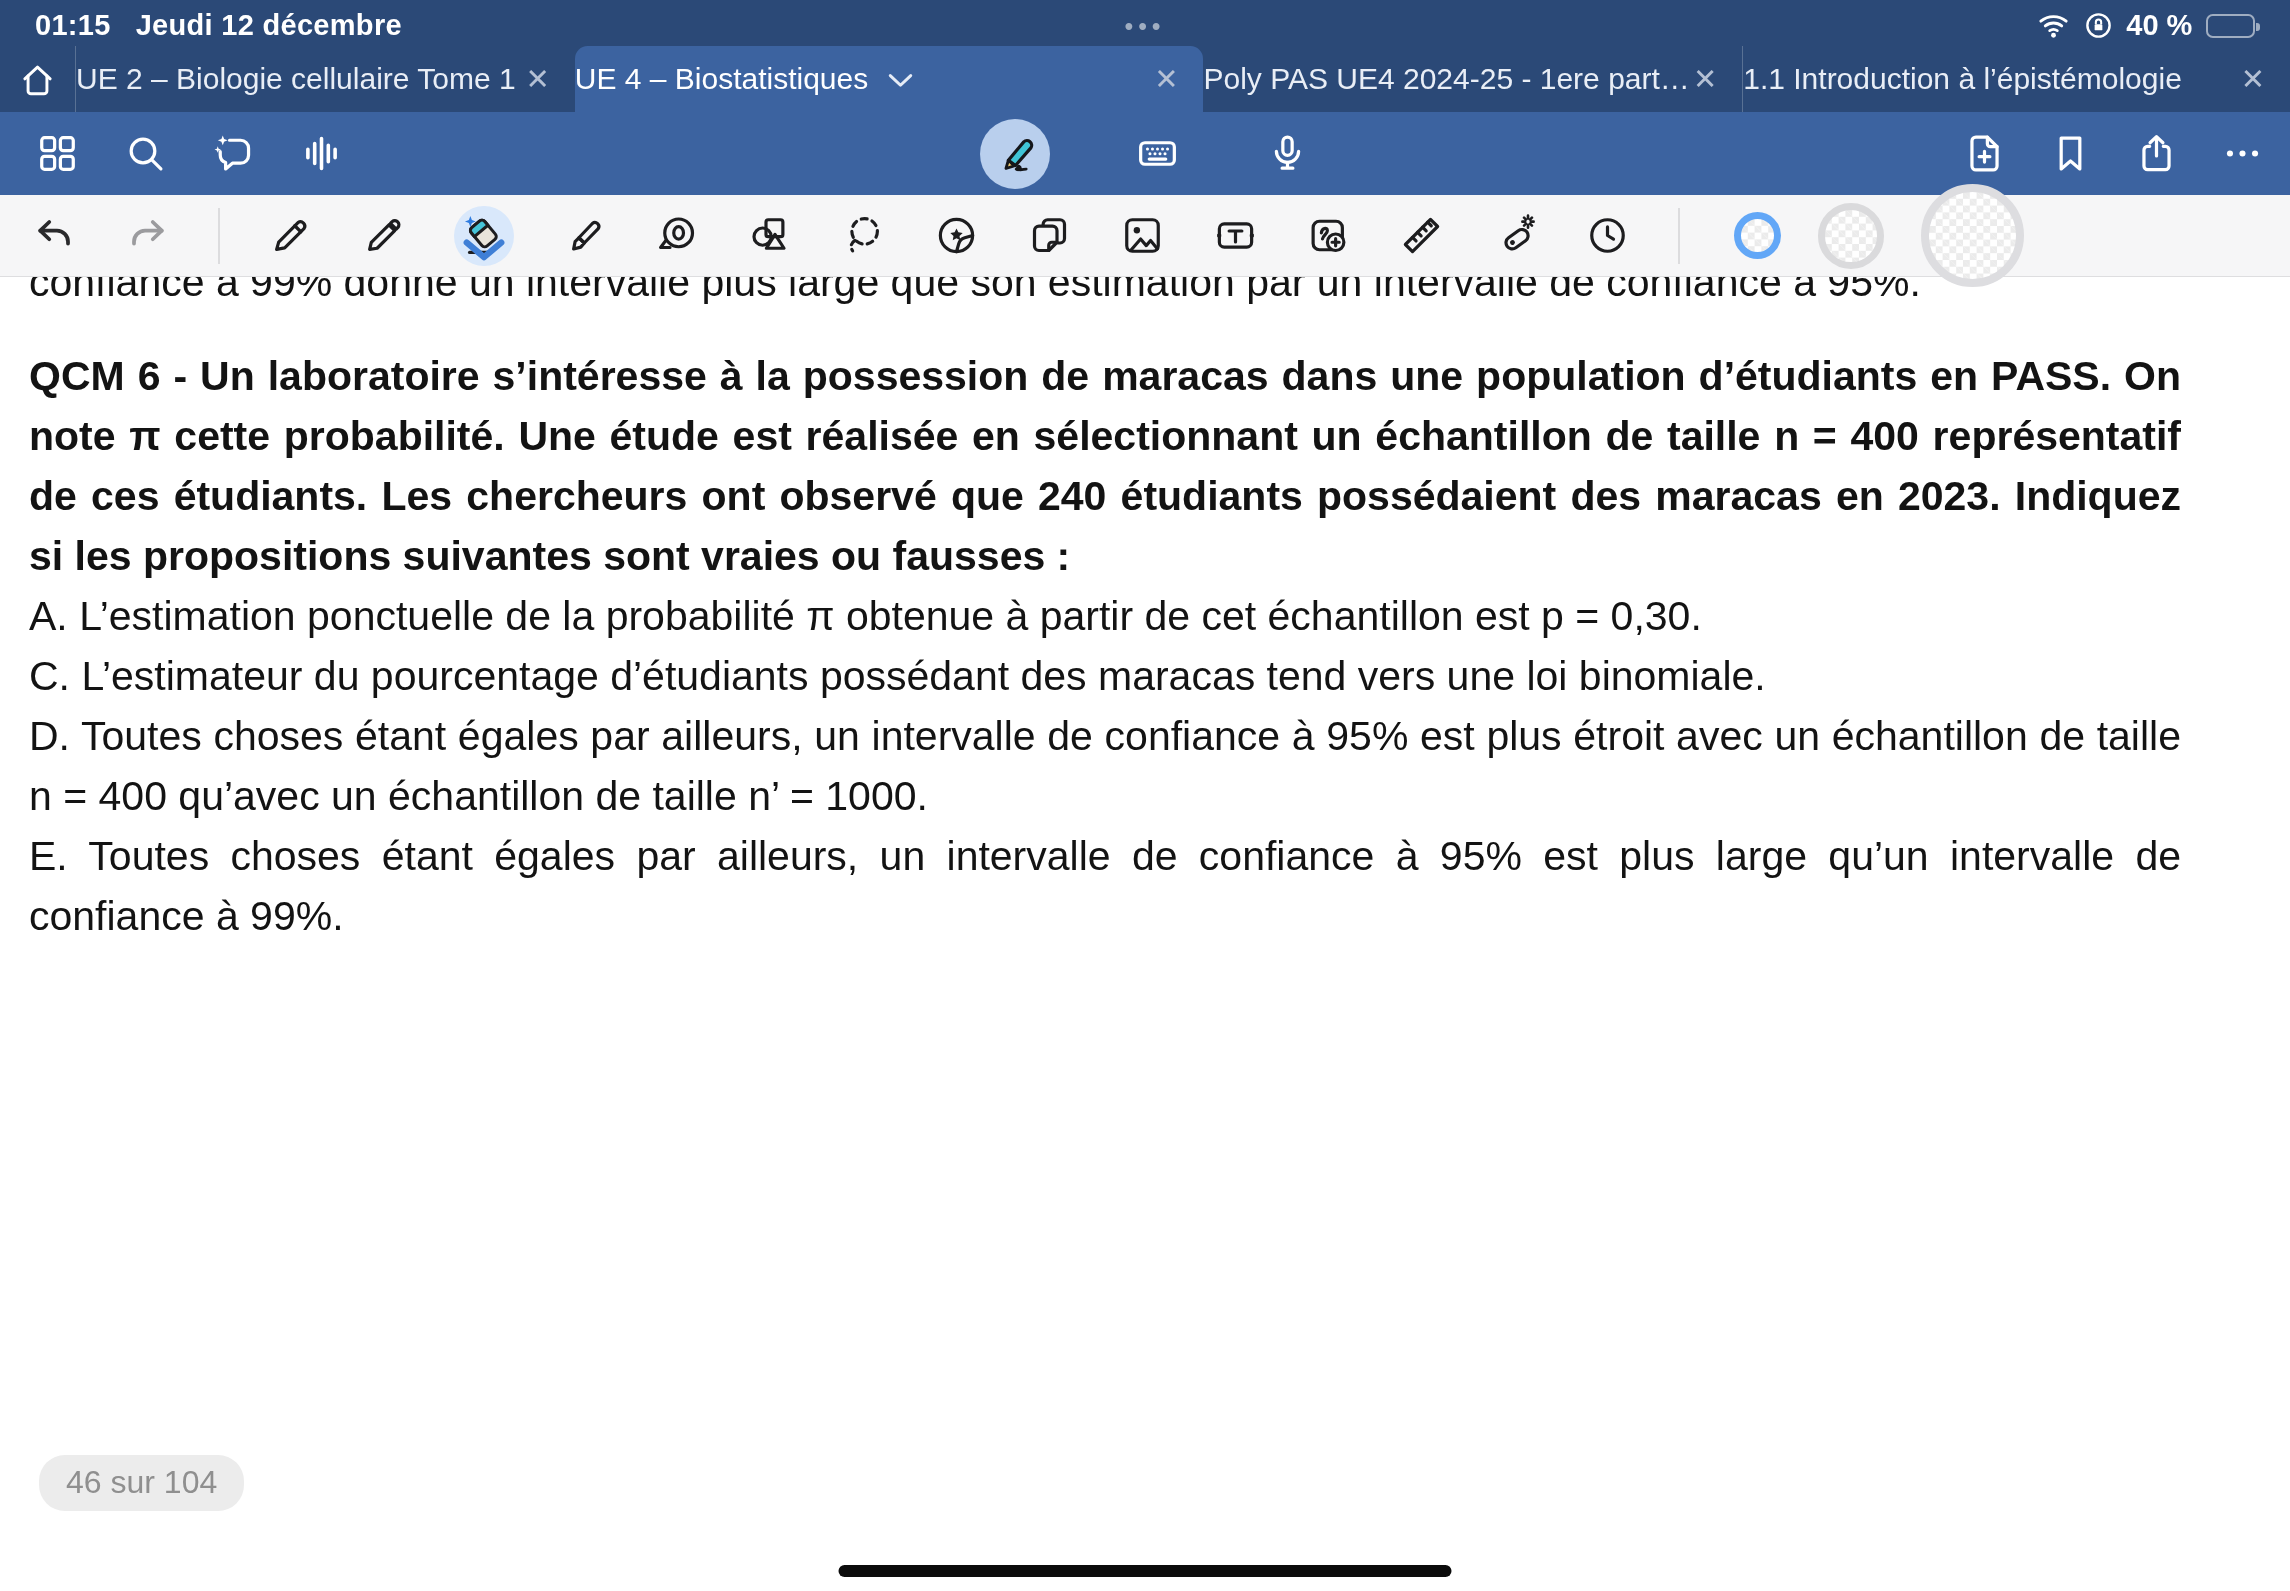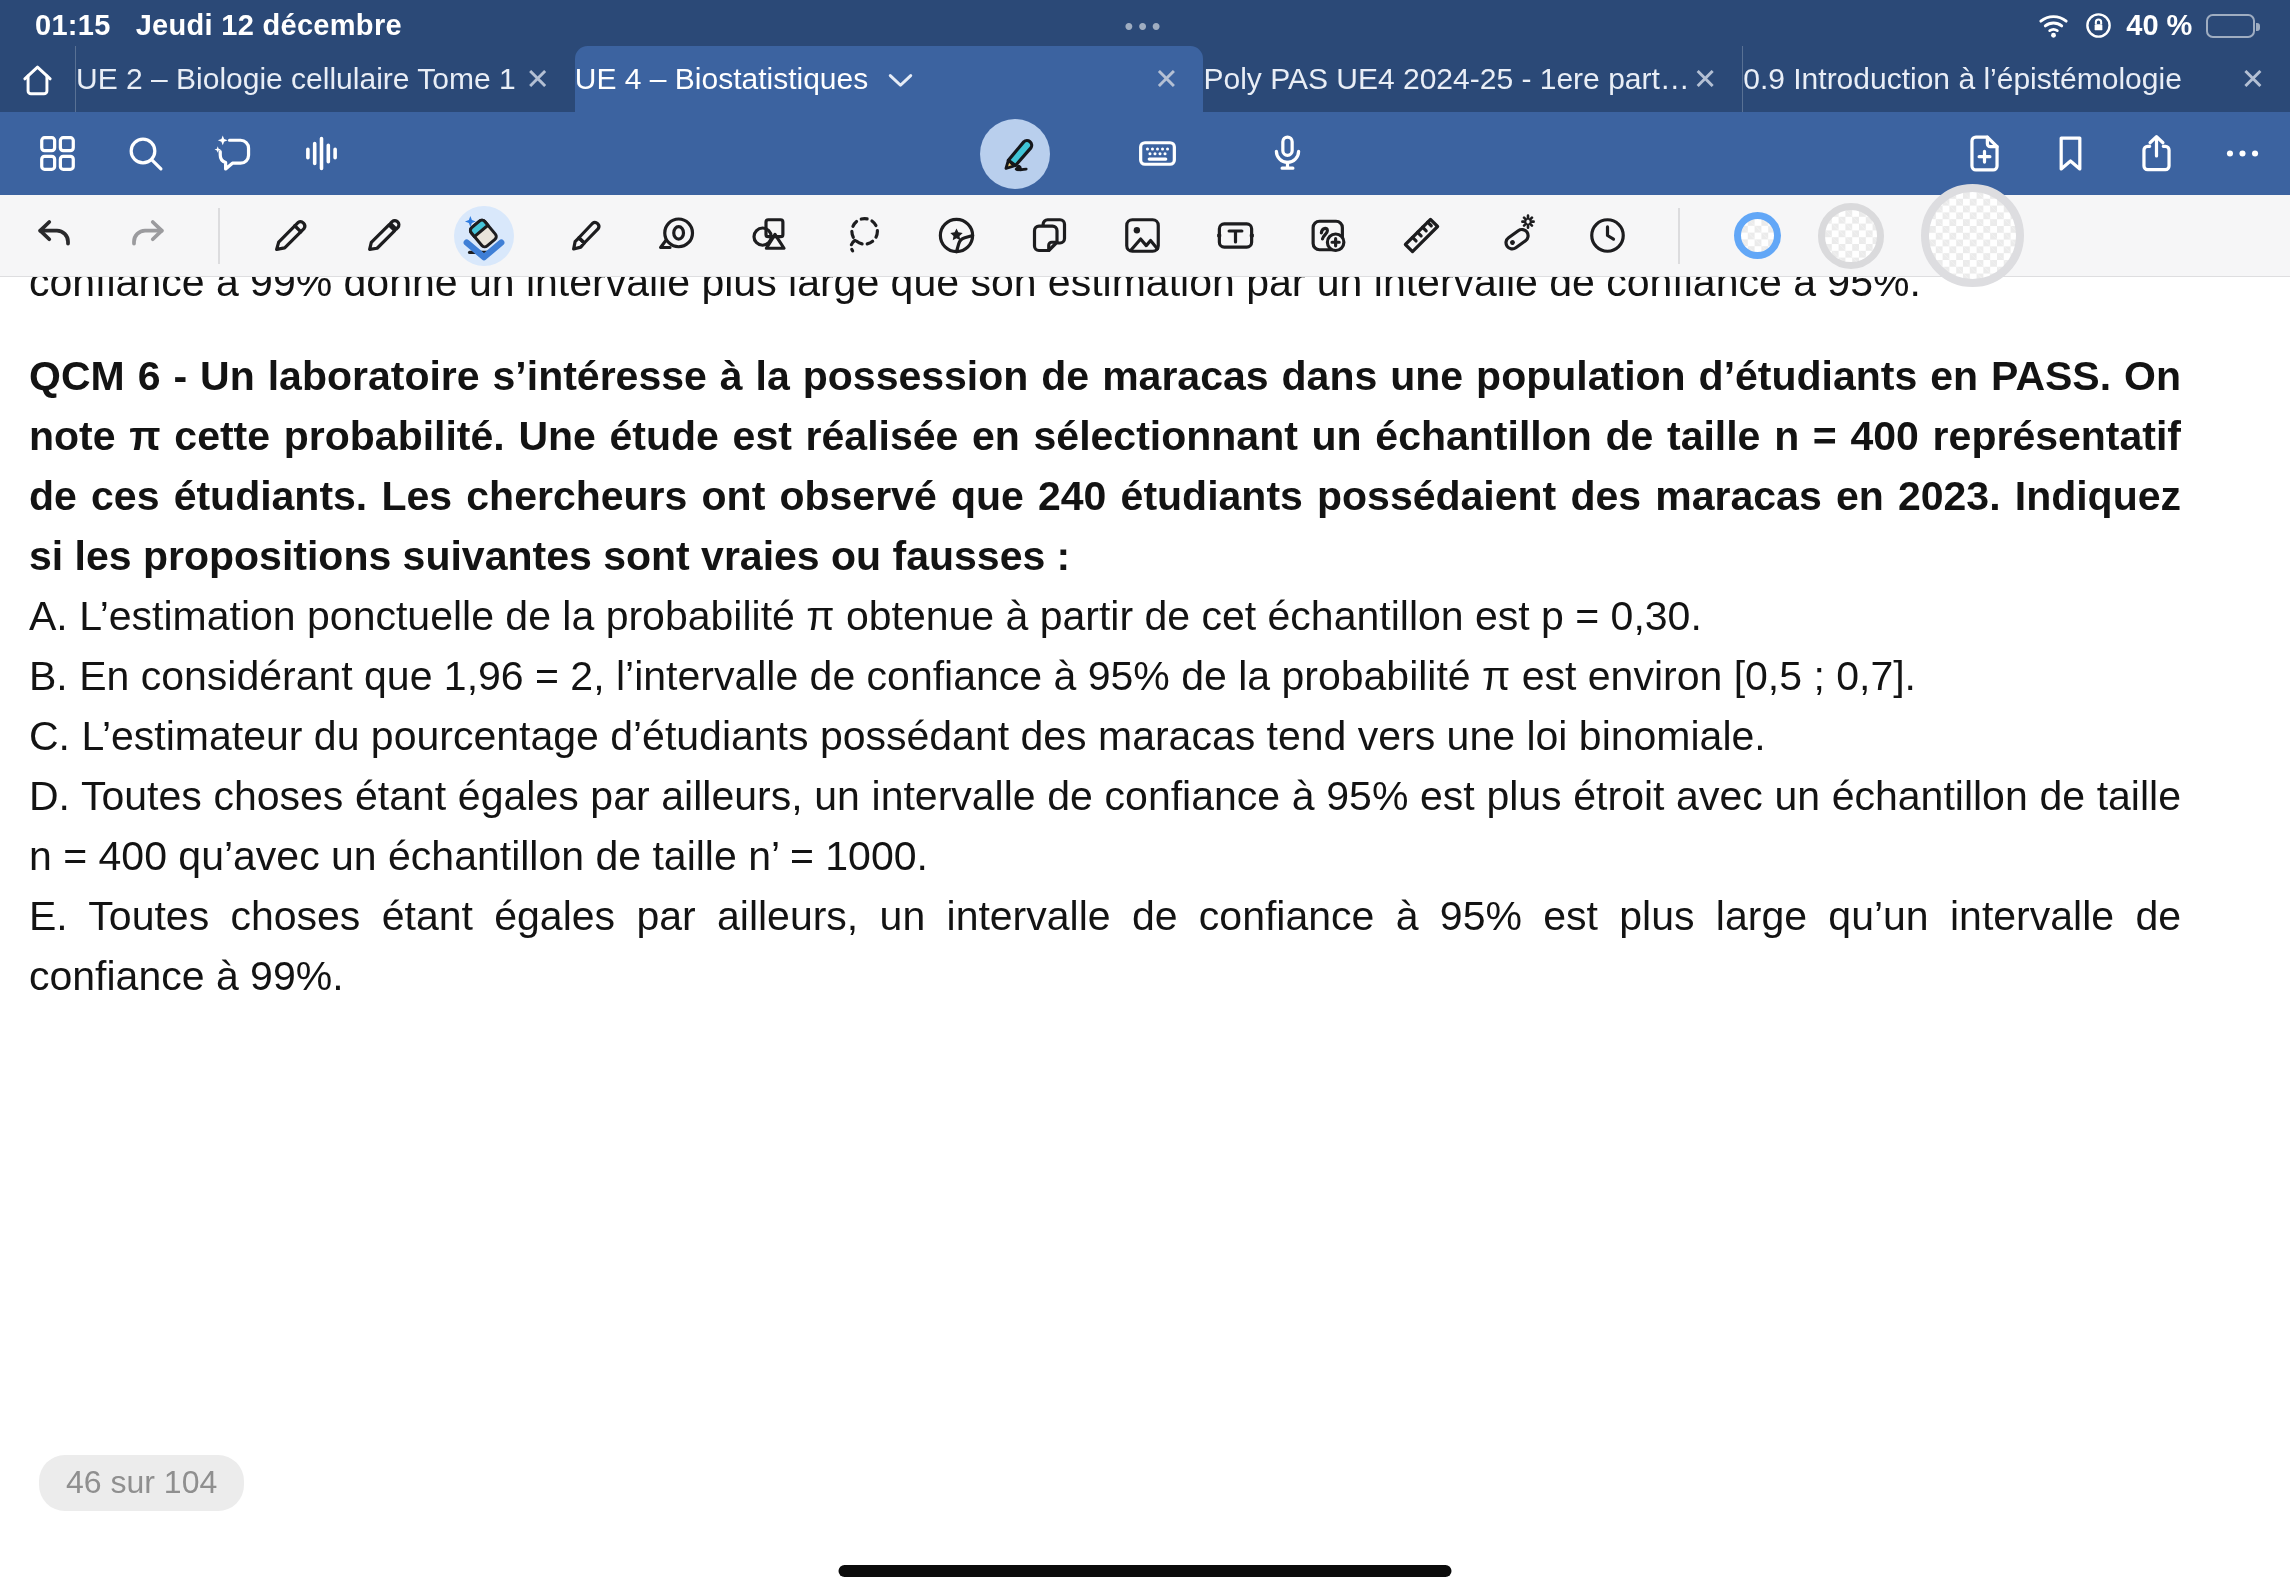--- a/index.html
+++ b/index.html
@@ -117,21 +117,21 @@
             <path d="M2 2.5 11 11l9-8.5" fill="none" stroke="#e6ecf6" stroke-width="2.6" stroke-linecap="round" stroke-linejoin="round"></path>
           </svg>
       </span>
       <span class="x">✕</span>
     </div>
     <div class="tab t3">
       <span>Poly PAS UE4 2024-25 - 1ere part…</span>
       <span class="x">✕</span>
     </div>
     <div class="tab t4">
-      <span>0.9 Introduction à l’épistémologie</span>
+      <span>1.1 Introduction à l’épistémologie</span>
       <span class="x">✕</span>
     </div>
   </div>
 
   <div class="toolbar">
     <div class="tb-left">
       <div class="tbicon">
         <svg viewBox="0 0 24 24">
             <rect x="3.2" y="3.2" width="7.2" height="7.2" rx="1.6"></rect>
             <rect x="13.6" y="3.2" width="7.2" height="7.2" rx="1.6"></rect>
@@ -357,21 +357,20 @@
       <div class="size-m checker"></div>
       <div class="size-l checker"></div>
     </div>
   </div>
 
   <div class="document">
     <div class="doc-text">
       <p class="clip-line">confiance à 99% donne un intervalle plus large que son estimation par un intervalle de confiance à 95%.</p>
       <p class="question">QCM 6 - Un laboratoire s’intéresse à la possession de maracas dans une population d’étudiants en PASS. On note π cette probabilité. Une étude est réalisée en sélectionnant un échantillon de taille n = 400 représentatif de ces étudiants. Les chercheurs ont observé que 240 étudiants possédaient des maracas en 2023. Indiquez si les propositions suivantes sont vraies ou fausses :</p>
       <p class="option">A. L’estimation ponctuelle de la probabilité π obtenue à partir de cet échantillon est p = 0,30.</p>
-      <p class="option">B. En considérant que 1,96 = 2, l’intervalle de confiance à 95% de la probabilité π est environ [0,5 ; 0,7].</p>
       <p class="option">C. L’estimateur du pourcentage d’étudiants possédant des maracas tend vers une loi binomiale.</p>
       <p class="option">D. Toutes choses étant égales par ailleurs, un intervalle de confiance à 95% est plus étroit avec un échantillon de taille n = 400 qu’avec un échantillon de taille n’ = 1000.</p>
       <p class="option">E. Toutes choses étant égales par ailleurs, un intervalle de confiance à 95% est plus large qu’un intervalle de confiance à 99%.</p>
     </div>
   </div>
 
   <div class="page-pill">46 sur 104</div>
   <div class="home-indicator"></div>
 
 </div>

